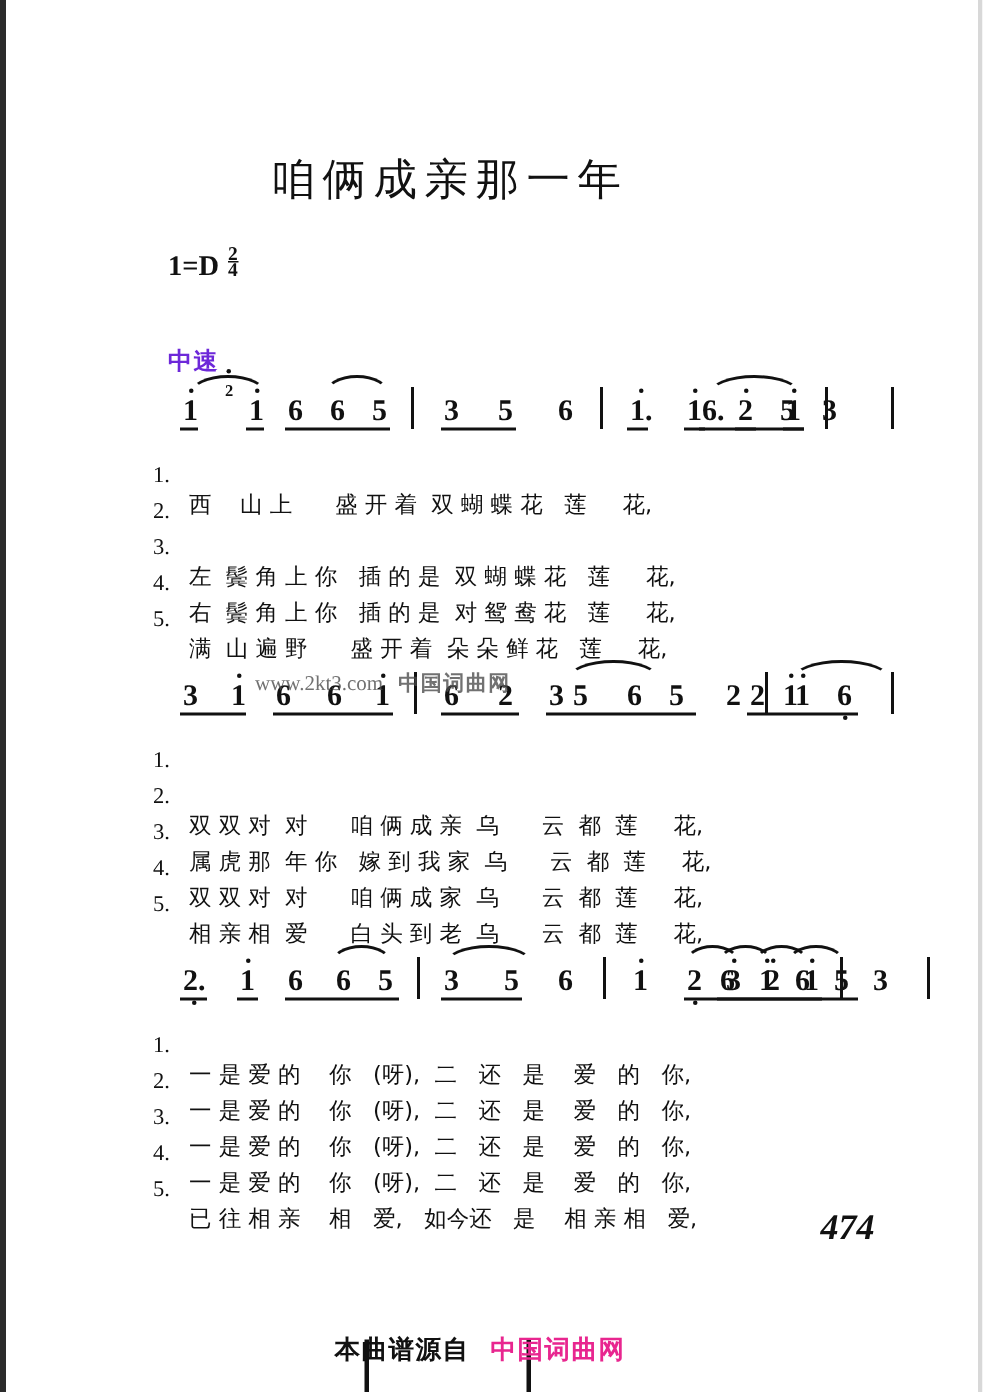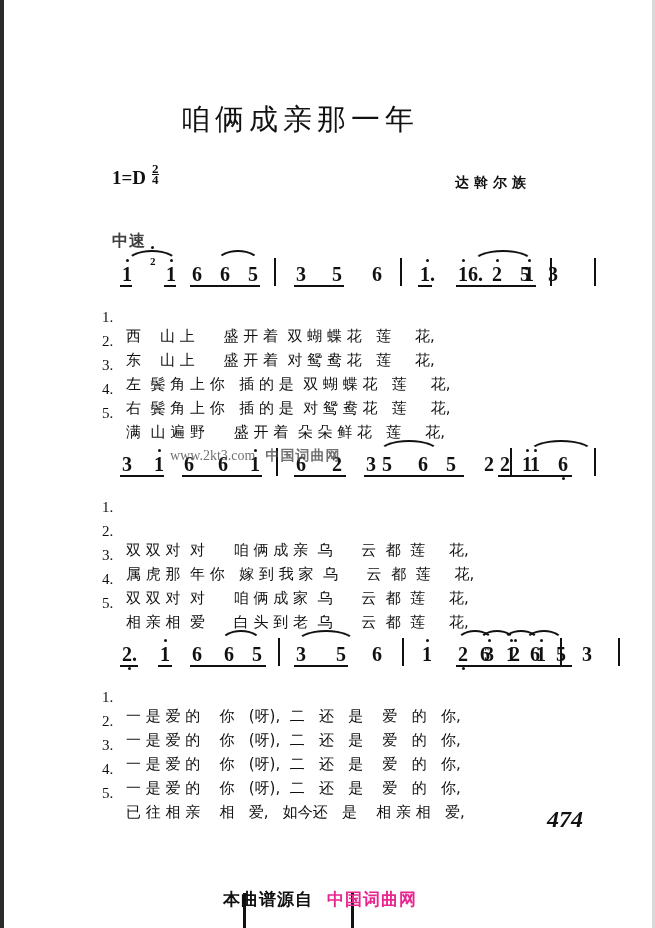--- a/index.html
+++ b/index.html
@@ -84,21 +84,21 @@
   }
   .meter .num { display: block; }
   .meter .den { display: block; }
 
   .tempo {
     position: absolute;
     left: 112px; top: 231px;
     font-size: 16px;
     font-weight: bold;
     letter-spacing: 1px;
-    color: #404040;
+    color: #6d28d9;
   }
 
   
   .system { position: absolute; left: 0; width: 655px; }
   .staff {
     position: relative;
     height: 44px;
     margin-left: 110px;
     width: 465px;
   }
@@ -233,21 +233,20 @@
 <body>
 
 <div class="edge-left"></div>
 <div class="edge-right"></div>
 <div class="spine-mark a"></div>
 <div class="spine-mark b"></div>
 
 <div class="title">咱俩成亲那一年</div>
 
 <div class="credits">
-  <div class="line2">达斡尔族</div>
 </div>
 
 <div class="keysig">
   <span>1=D</span>
   <span class="meter">
     <span class="num">2</span>
     <span class="den" style="border-top:1px solid #111;">4</span>
   </span>
 </div>
 
@@ -299,21 +298,20 @@
   </div>
 </div>
 
 <div class="lyrics" style="top:291px;">
   <div class="lyric-row">
     <span class="num">1.</span>
     <span class="txt">西    山 上      盛 开 着  双 蝴 蝶 花   莲     花,</span>
   </div>
   <div class="lyric-row">
     <span class="num">2.</span>
-    <span class="txt">东    山 上      盛 开 着  对 鸳 鸯 花   莲     花,</span>
   </div>
   <div class="lyric-row">
     <span class="num">3.</span>
     <span class="txt">左  鬓 角 上 你   插 的 是  双 蝴 蝶 花   莲     花,</span>
   </div>
   <div class="lyric-row">
     <span class="num">4.</span>
     <span class="txt">右  鬓 角 上 你   插 的 是  对 鸳 鸯 花   莲     花,</span>
   </div>
   <div class="lyric-row">

